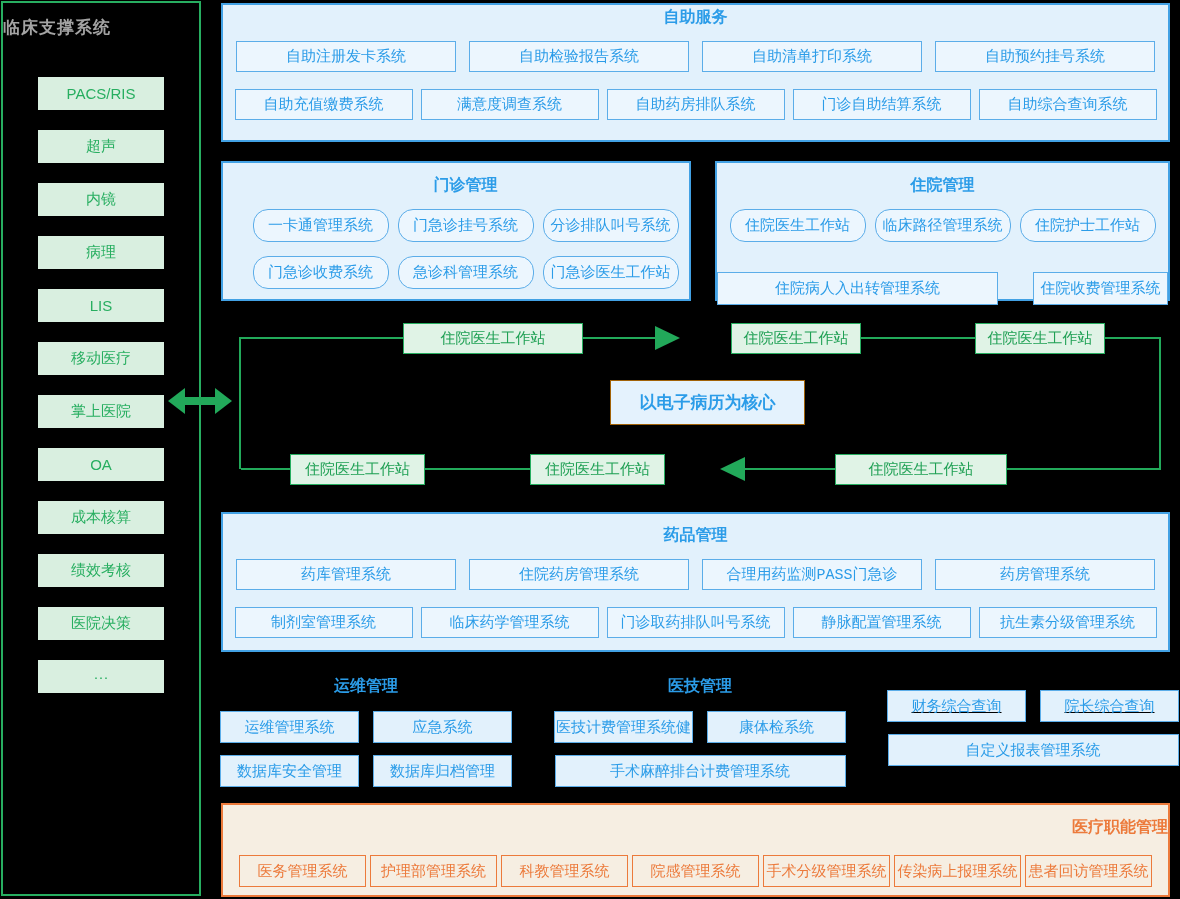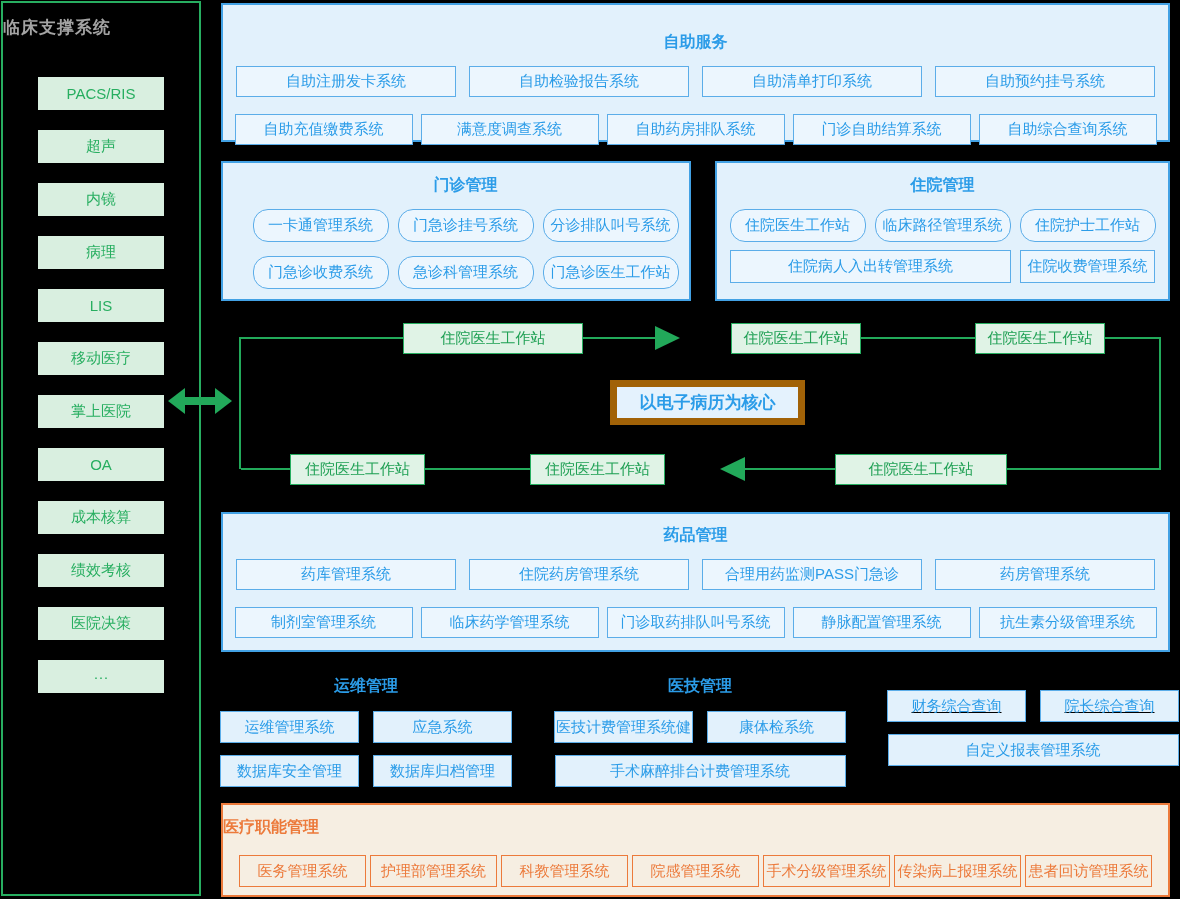--- a/index.html
+++ b/index.html
@@ -38,48 +38,48 @@
   .row{display:flex;justify-content:center;}
   .btn{
     display:flex;align-items:center;justify-content:center;
     font-size:15px;box-sizing:border-box;white-space:nowrap;
   }
   .btn-blue{background:#ecf6fe;border:1px solid #5bade9;color:#2b9ce8;}
   .btn-blue2{background:#e2f1fc;border:1px solid #5bade9;color:#2b9ce8;}
   
   .w220 > div, .w220d{width:220px;height:31px;}
   .w178 > div, .w178d{width:178px;height:31px;}
-  .gap13{gap:13px;} .gap8{gap:8px;} .gap9{gap:9px;} .gap14{gap:14px;} .gap6{gap:4px;font-family:Liberation Mono, monospace;}
+  .gap13{gap:13px;font-family:Liberation Mono, monospace;} .gap8{gap:8px;} .gap9{gap:9px;} .gap14{gap:14px;} .gap6{gap:4px;font-family:Liberation Mono, monospace;}
   
   .w136 > div{width:136px;height:33px;border-radius:15px;}
   .w135d{width:135px;height:33px;}
   .w281d{width:281px;height:33px;}
   
   .group{position:absolute;}
   .w138 > div{width:139px;height:32px;}
   .w291d{width:291px;height:32px;}
   
   .admin-section{
     position:absolute;background:#f6eee2;border:2px solid #ec7a3b;box-sizing:border-box;
   }
-  .admin-title{text-align:left;font-size:16px;font-weight:bold;color:#ec7a3b;}
+  .admin-title{text-align:right;font-size:16px;font-weight:bold;color:#ec7a3b;}
   .w127 > div{
     width:127px;height:32px;background:transparent;
     border:1px solid #ec7a3b;color:#ec7a3b;
   }
   
   .gline{position:absolute;background:#22a95a;}
   .station{
     position:absolute;height:31px;box-sizing:border-box;
     background:#e0f3e6;border:1px solid #27ae60;color:#1fa054;
     font-size:15px;display:flex;align-items:center;justify-content:center;white-space:nowrap;
   }
   .emr-core{
     position:absolute;left:610px;top:380px;width:195px;height:45px;box-sizing:border-box;
-    background:#e4f2fd;border:7px solid #a16207;color:#2b9ce8;
+    background:#e4f2fd;border:1px solid #a16207;color:#2b9ce8;
     font-size:17px;font-weight:bold;display:flex;align-items:center;justify-content:center;
   }
   .tri{position:absolute;width:0;height:0;}
   .tri-right{border-top:12px solid transparent;border-bottom:12px solid transparent;border-left:25px solid #22a95a;}
   .tri-left{border-top:12px solid transparent;border-bottom:12px solid transparent;border-right:25px solid #22a95a;}
   .sync-head-l{border-top:13px solid transparent;border-bottom:13px solid transparent;border-right:17px solid #22a95a;}
   .sync-head-r{border-top:13px solid transparent;border-bottom:13px solid transparent;border-left:17px solid #22a95a;}
 </style>
 </head>
 <body>
@@ -96,21 +96,21 @@
       <div>掌上医院</div>
       <div>OA</div>
       <div>成本核算</div>
       <div>绩效考核</div>
       <div>医院决策</div>
       <div>···</div>
     </div>
 </div>
 
 <div class="blue-section" style="left:221px;top:3px;width:949px;height:139px;">
-  <div class="sec-title" style="margin-top:27px;">自助服务</div>
+  <div class="sec-title" style="margin-top:2px;">自助服务</div>
   <div class="row gap13 w220" style="margin-top:13px;">
       <div class="btn btn-blue w220d">自助注册发卡系统</div>
       <div class="btn btn-blue w220d">自助检验报告系统</div>
       <div class="btn btn-blue w220d">自助清单打印系统</div>
       <div class="btn btn-blue w220d">自助预约挂号系统</div>
     </div>
   <div class="row gap8 w178" style="margin-top:17px;">
       <div class="btn btn-blue w178d">自助充值缴费系统</div>
       <div class="btn btn-blue w178d">满意度调查系统</div>
       <div class="btn btn-blue w178d">自助药房排队系统</div>
@@ -133,21 +133,21 @@
     </div>
 </div>
 
 <div class="blue-section" style="left:715px;top:161px;width:455px;height:140px;">
   <div class="sec-title" style="margin-top:12px;">住院管理</div>
   <div class="row gap9 w136" style="margin-top:13px;">
       <div class="btn btn-blue">住院医生工作站</div>
       <div class="btn btn-blue">临床路径管理系统</div>
       <div class="btn btn-blue">住院护士工作站</div>
     </div>
-  <div class="row gap9" style="margin-top:8px;">
+  <div class="row gap9" style="margin-top:30px;justify-content:space-between;">
     <div class="btn btn-blue w281d">住院病人入出转管理系统</div>
     <div class="btn btn-blue w135d">住院收费管理系统</div>
   </div>
 </div>
 
 <div class="gline" style="left:184px;top:397px;width:32px;height:8px;"></div>
 <div class="tri sync-head-l" style="left:168px;top:388px;"></div>
 <div class="tri sync-head-r" style="left:215px;top:388px;"></div>
 
 <div class="gline" style="left:239px;top:338px;width:2px;height:131px;"></div>

